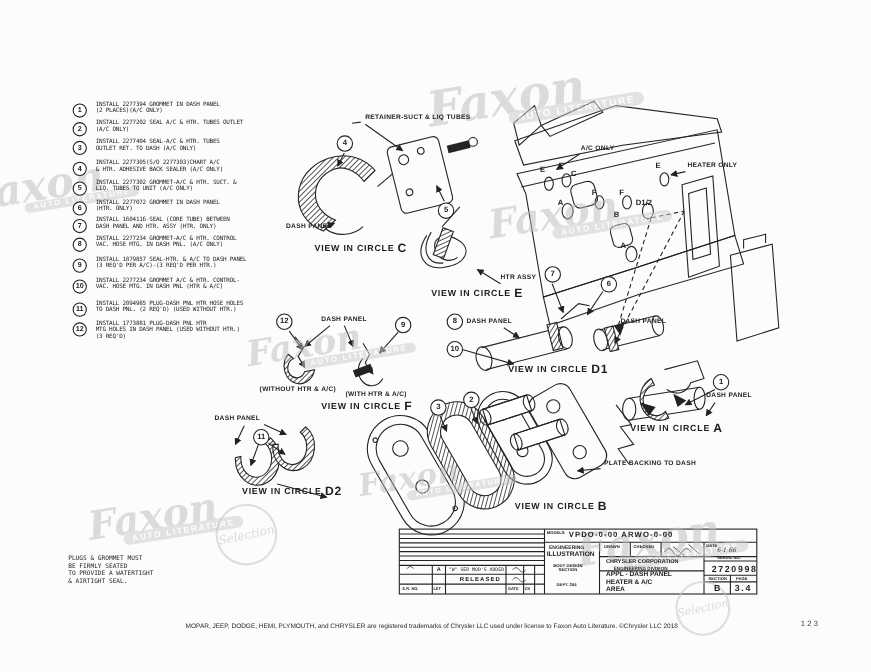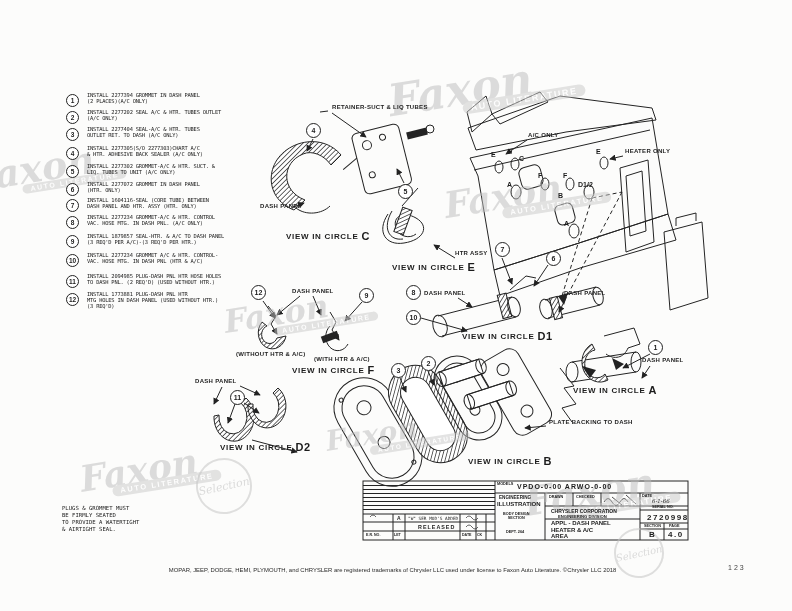--- a/index.html
+++ b/index.html
@@ -334,21 +334,21 @@
     <div class="lbl" style="left:455px;top:250px">HTR ASSY</div>
     <div class="lbl" style="left:424px;top:290px">DASH PANEL</div>
     <div class="lbl" style="left:564px;top:290px">DASH PANEL</div>
     <div class="lbl" style="left:292px;top:288px">DASH PANEL</div>
     <div class="lbl" style="left:236px;top:351px">(WITHOUT HTR &amp; A/C)</div>
     <div class="lbl" style="left:314px;top:356px">(WITH HTR &amp; A/C)</div>
     <div class="lbl" style="left:195px;top:378px">DASH PANEL</div>
     <div class="lbl" style="left:642px;top:357px">DASH PANEL</div>
     <div class="lbl" style="left:549px;top:419px">PLATE BACKING TO DASH</div>
 
-    <div class="lbl view-label" style="left:286px;top:230px">
+    <div class="lbl view-label" style="left:286px;top:220px">
       <span>VIEW IN CIRCLE</span> <span class="view-letter">C</span></div>
     <div class="lbl view-label" style="left:392px;top:261px">
       <span>VIEW IN CIRCLE</span> <span class="view-letter">E</span></div>
     <div class="lbl view-label" style="left:462px;top:330px">
       <span>VIEW IN CIRCLE</span> <span class="view-letter">D1</span></div>
     <div class="lbl view-label" style="left:292px;top:364px">
       <span>VIEW IN CIRCLE</span> <span class="view-letter">F</span></div>
     <div class="lbl view-label" style="left:220px;top:441px">
       <span>VIEW IN CIRCLE</span> <span class="view-letter">D2</span></div>
     <div class="lbl view-label" style="left:573px;top:384px">
@@ -386,21 +386,21 @@
     <div class="tb tb-md pre" style="left:551px;top:520px;white-space:pre-line;line-height:1.1">APPL - DASH PANEL
 HEATER &amp; A/C
 AREA</div>
     <div class="tb tb-tiny" style="left:642px;top:494px">DATE</div>
     <div class="tb tb-hand" style="left:652px;top:498px">6-1-66</div>
     <div class="tb tb-tiny" style="left:652px;top:505px">SERIAL NO.</div>
     <div class="tb tb-big" style="left:647px;top:513px">2720998</div>
     <div class="tb tb-tiny" style="left:644px;top:524px">SECTION</div>
     <div class="tb tb-tiny" style="left:669px;top:524px">PAGE</div>
     <div class="tb tb-big" style="left:649px;top:530px">B</div>
-    <div class="tb tb-big" style="left:668px;top:530px">4.0</div>
+    <div class="tb tb-big" style="left:668px;top:530px">3.4</div>
     <div class="tb" style="left:397px;top:515px;font-size:5px;font-weight:700">A</div>
     <div class="tb mono" style="left:408px;top:516px;font-size:4.4px">"W" SER MOD'S ADDED</div>
     <div class="tb" style="left:418px;top:524px;font-size:5.4px;letter-spacing:1px;font-weight:600">RELEASED</div>
     <div class="tb" style="left:366px;top:533px;font-size:3.6px;font-weight:600">E.R. NO.</div>
     <div class="tb" style="left:394px;top:533px;font-size:3.6px;font-weight:600">LET</div>
     <div class="tb" style="left:462px;top:533px;font-size:3.6px;font-weight:600">DATE</div>
     <div class="tb" style="left:477px;top:533px;font-size:3.6px;font-weight:600">CK</div>
 
     <div class="footer">MOPAR, JEEP, DODGE, HEMI, PLYMOUTH, and CHRYSLER are registered trademarks of Chrysler LLC used under license to Faxon Auto Literature. ©Chrysler LLC 2018</div>
     <div class="pageno">123</div>

